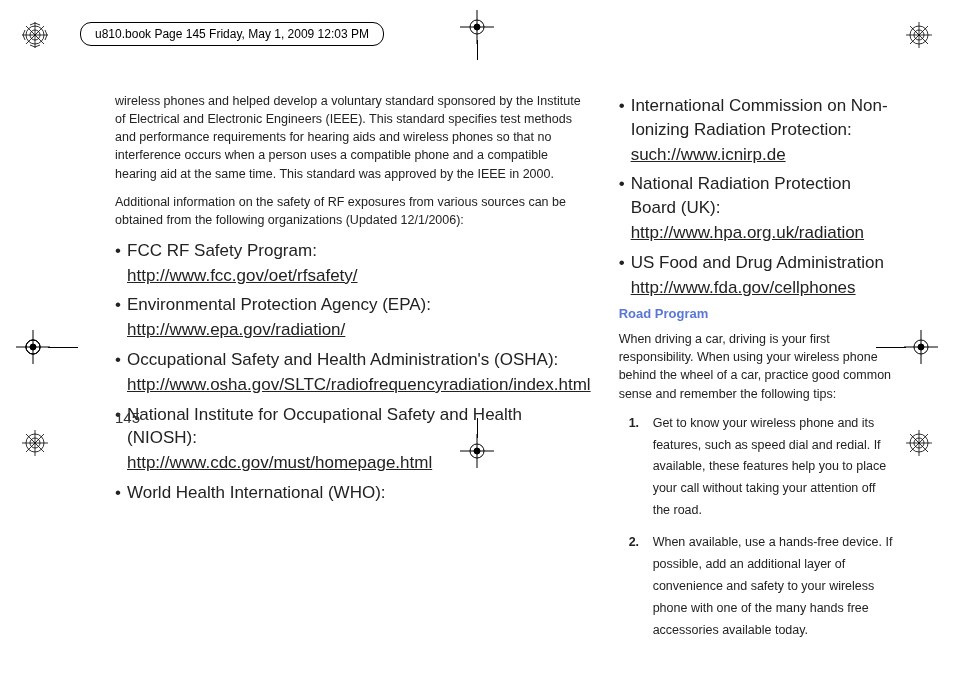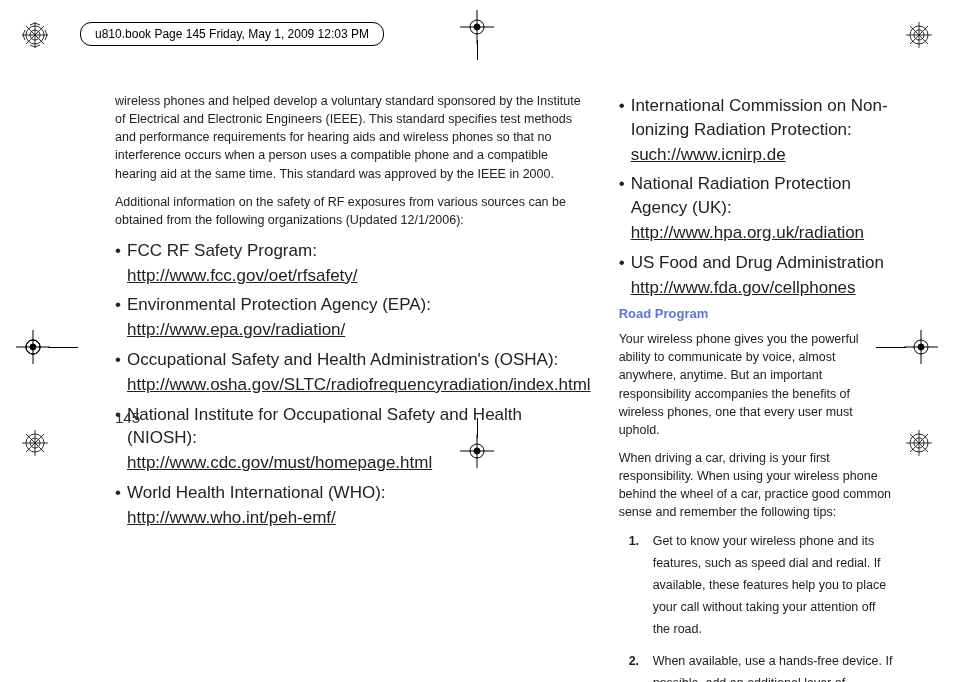--- a/index.html
+++ b/index.html
@@ -235,44 +235,42 @@
         <li>
           <span>Occupational Safety and Health Administration's (OSHA):</span>
           <span class="url">http://www.osha.gov/SLTC/radiofrequencyradiation/index.html</span>
         </li>
         <li>
           <span>National Institute for Occupational Safety and Health (NIOSH):</span>
           <span class="url">http://www.cdc.gov/must/homepage.html</span>
         </li>
         <li>
           <span>World Health International (WHO):</span>
-          <span class="url">http://www.who.int/peh-emf/</span>
         </li>
       </ul>
     </div>
 
     <div class="col">
       <ul class="bullets">
         <li>
           <span>International Commission on Non-Ionizing Radiation Protection:</span>
           <span class="url">such://www.icnirp.de</span>
         </li>
         <li>
-          <span>National Radiation Protection Agency (UK):</span>
+          <span>National Radiation Protection Board (UK):</span>
           <span class="url">http://www.hpa.org.uk/radiation</span>
         </li>
         <li>
           <span>US Food and Drug Administration</span>
           <span class="url">http://www.fda.gov/cellphones</span>
         </li>
       </ul>
 
       <div class="section-h">Road Program</div>
 
-      <p>Your wireless phone gives you the powerful ability to communicate by voice, almost anywhere, anytime. But an important responsibility accompanies the benefits of wireless phones, one that every user must uphold.</p>
       <p>When driving a car, driving is your first responsibility. When using your wireless phone behind the wheel of a car, practice good common sense and remember the following tips:</p>
 
       <ol class="numlist">
         <li>
           <span class="num">1.</span>
           <span>Get to know your wireless phone and its features, such as speed dial and redial. If available, these features help you to place your call without taking your attention off the road.</span>
         </li>
         <li>
           <span class="num">2.</span>
           <span>When available, use a hands-free device. If possible, add an additional layer of convenience and safety to your wireless phone with one of the many hands free accessories available today.</span>

